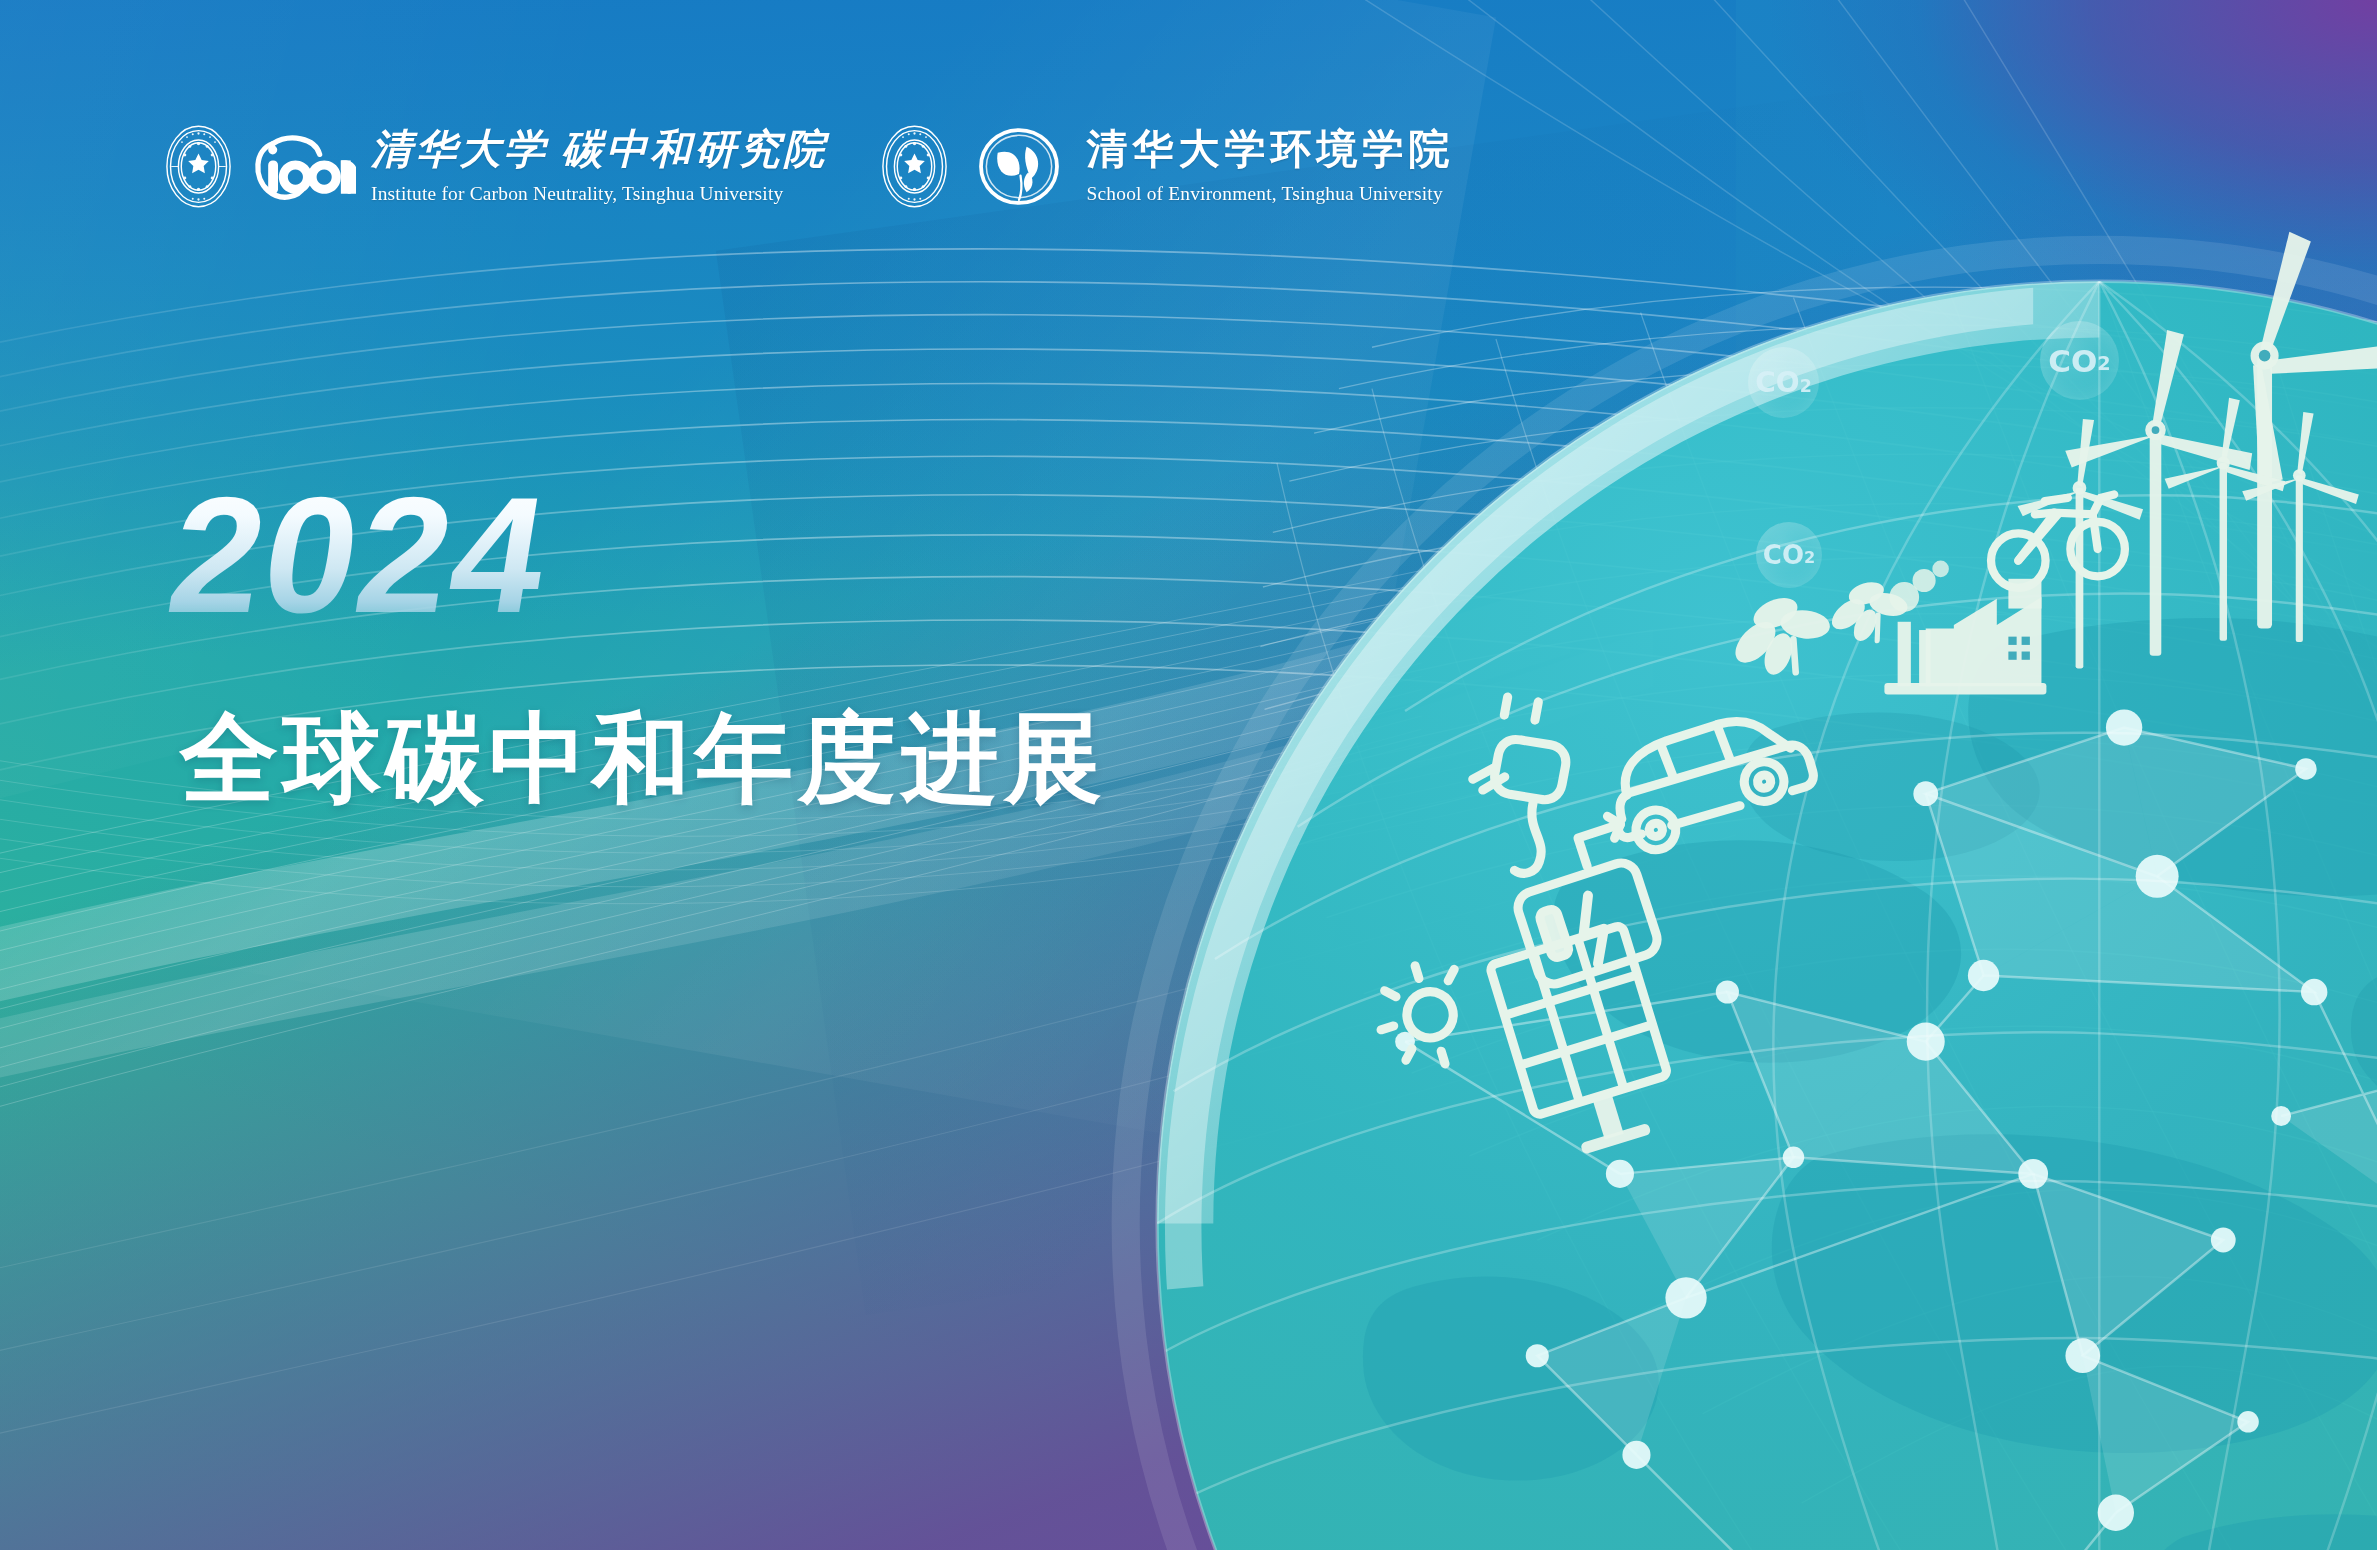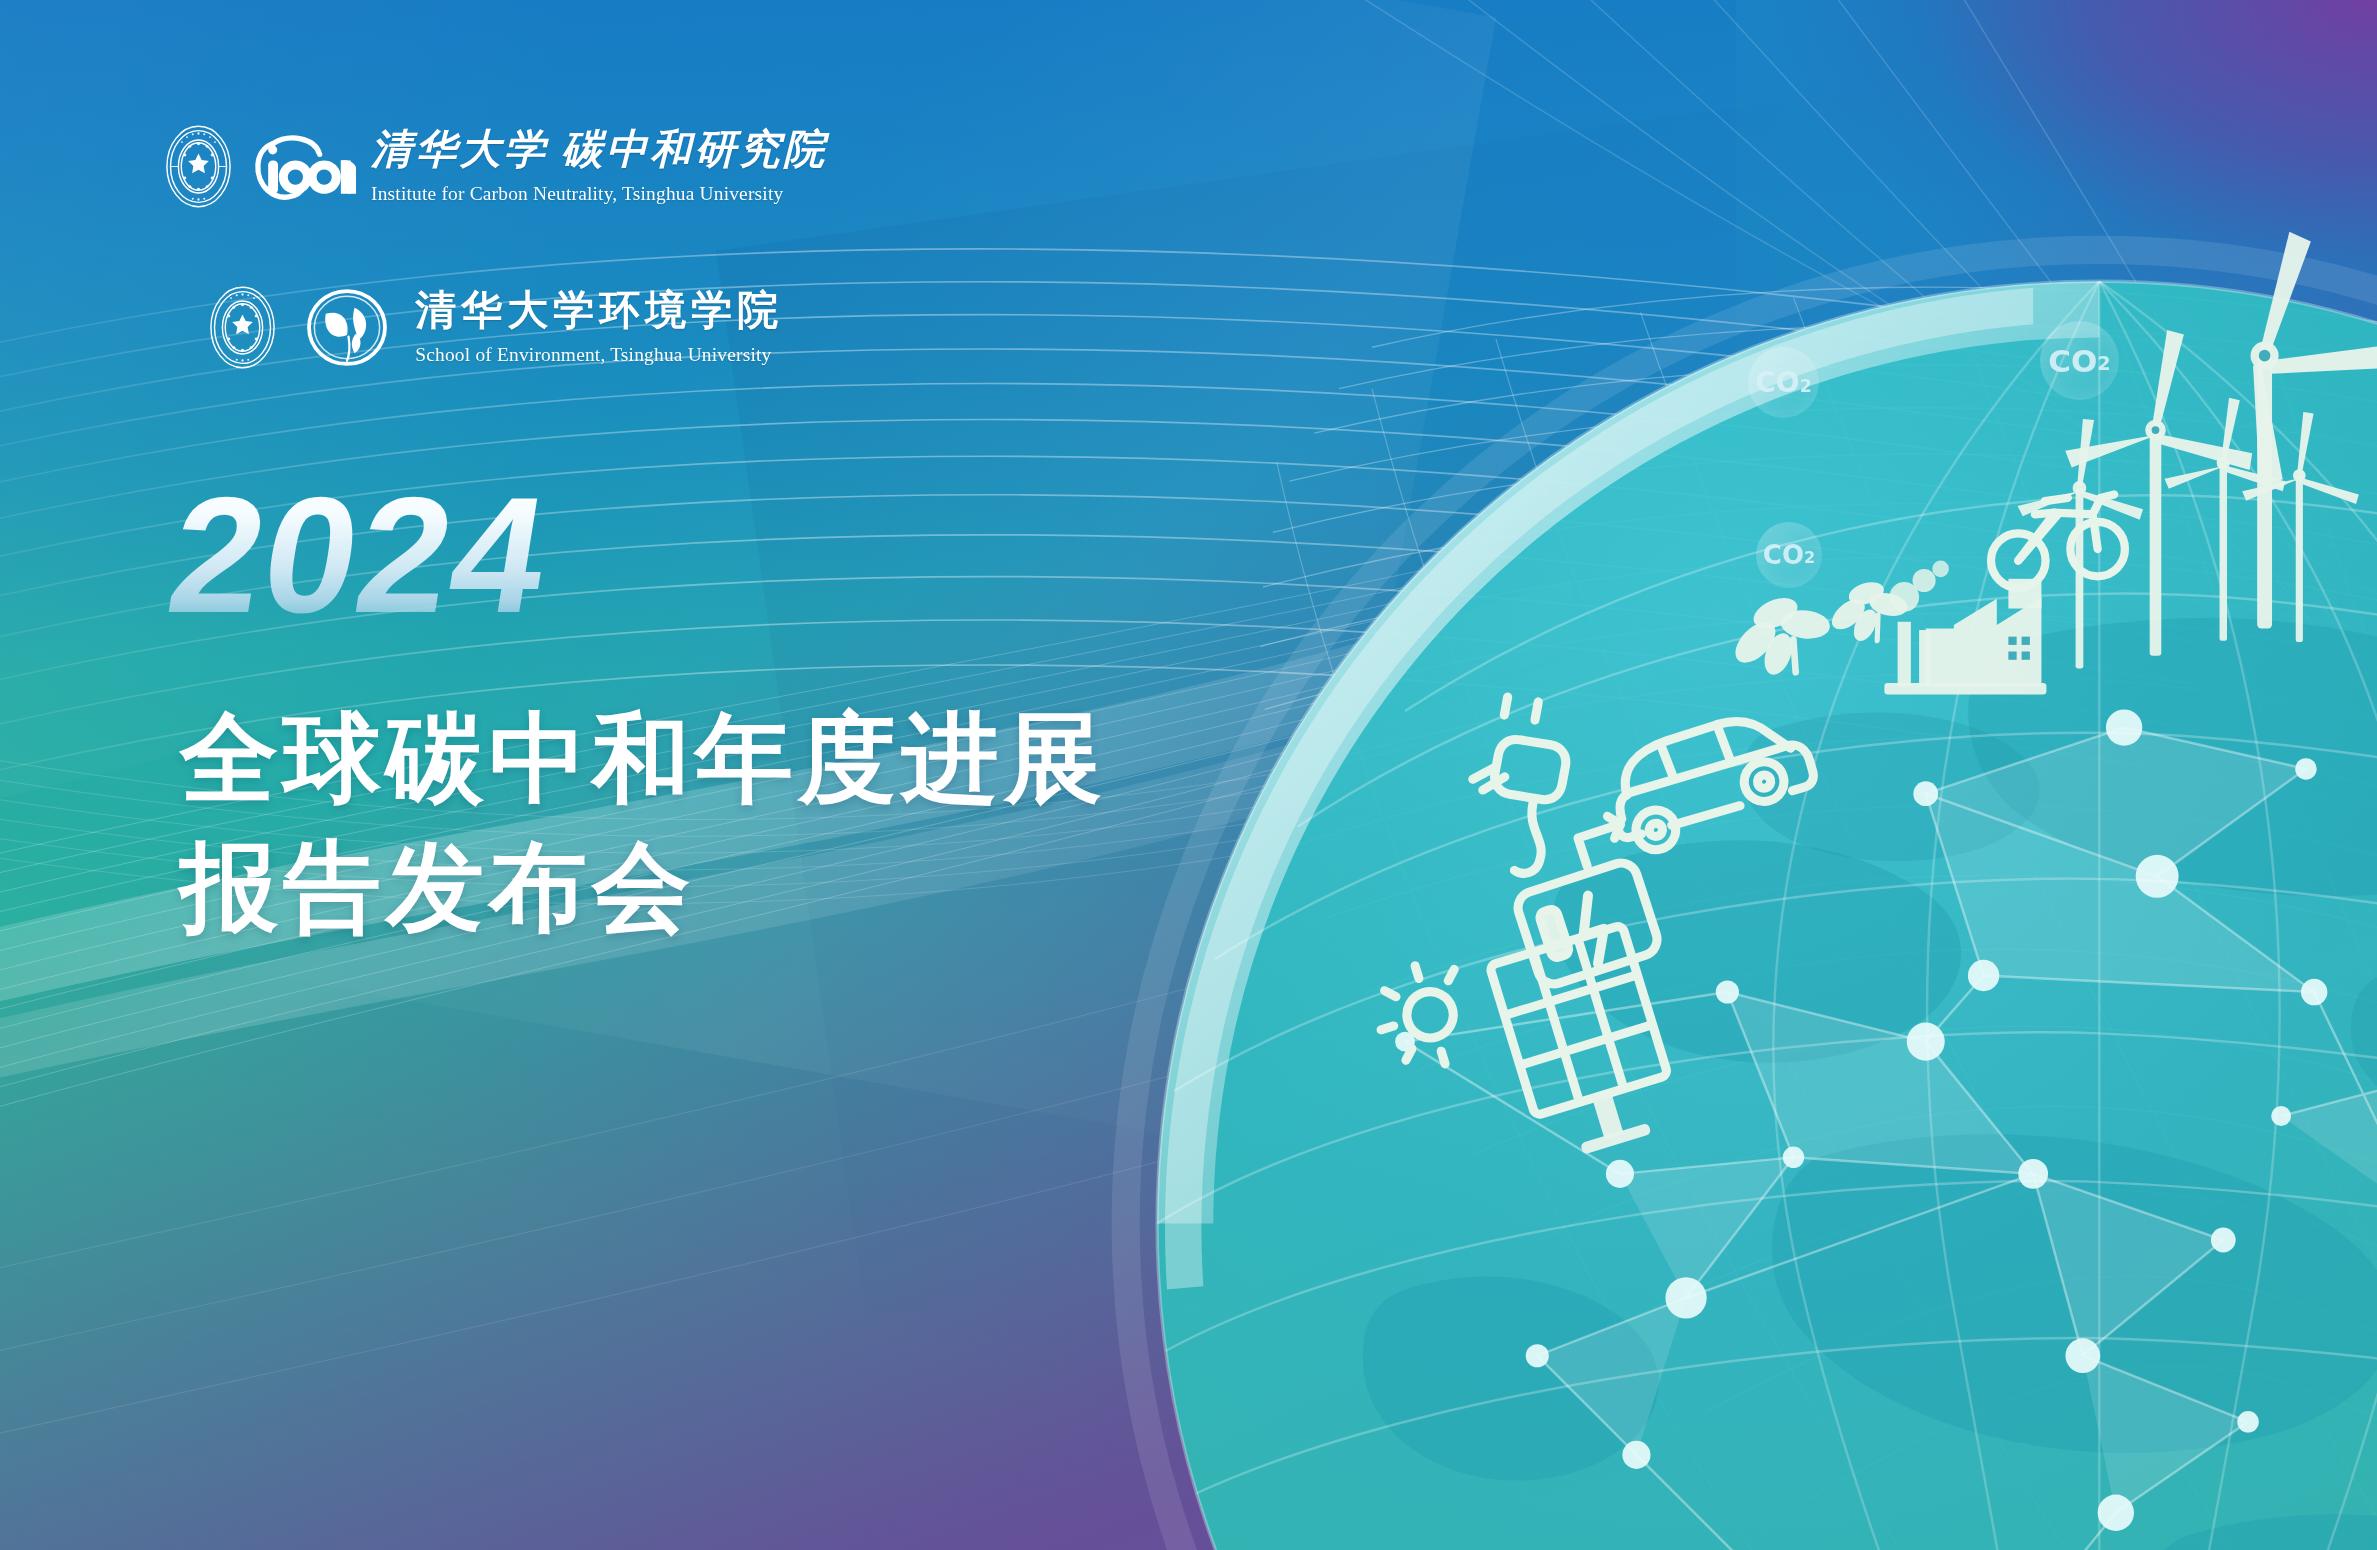--- a/index.html
+++ b/index.html
@@ -37,21 +37,21 @@
   .facet-c{left:785px;top:165px;width:1157px;height:1075px;
     background:linear-gradient(135deg, rgba(10,70,130,0.10) 0%, rgba(255,255,255,0.0) 60%);
     transform:rotate(-8deg);}
 
   
   .layer{position:absolute;left:0;top:0;width:2377px;height:1551px;pointer-events:none;}
 
   
   #header{
     position:absolute;left:162px;top:122px;
-    display:flex;align-items:center;gap:72px;flex-direction:column;
+    display:flex;align-items:center;gap:50px;
   }
   .logo-group{display:flex;align-items:center;gap:15px;}
   .seal{width:73px;height:89px;flex:0 0 auto;}
   .icon-mark{width:106px;height:79px;flex:0 0 auto;}
   .logo-text{display:flex;flex-direction:column;justify-content:center;}
   .logo-cn{
     color:#ffffff;font-size:41px;line-height:1.06;letter-spacing:3.3px;
     font-family:"Liberation Serif","DejaVu Serif",serif;font-weight:700;
     font-style:italic;
     text-shadow:0 0.8px 1.7px rgba(0,0,0,.18);
@@ -619,17 +619,16 @@
         <div class="logo-en">School of Environment, Tsinghua University</div>
       </div>
     </div>
 
   </div>
 
   <div id="year">2024</div>
 
   <div id="title-block">
     <span class="tl">全球碳中和年度进展</span>
-    <span class="tl">报告发布会</span>
   </div>
 
 </div>
 
 
 </body></html>

